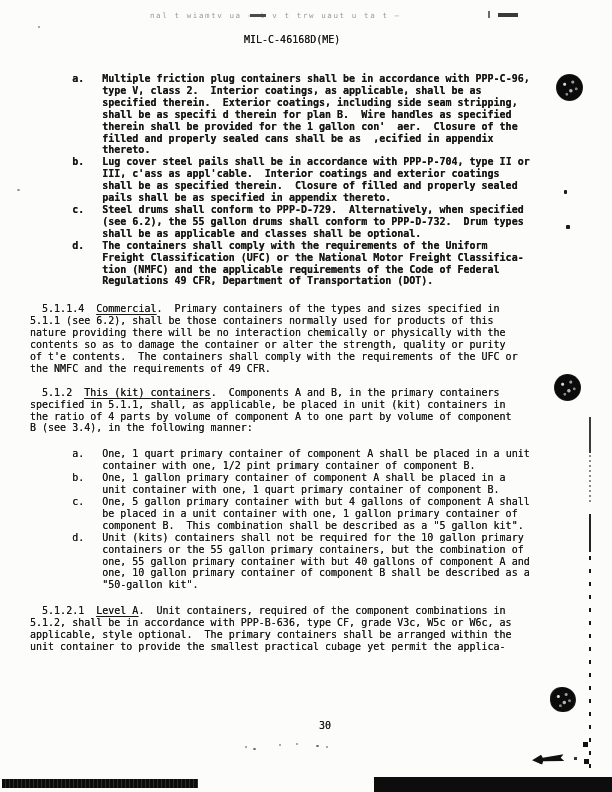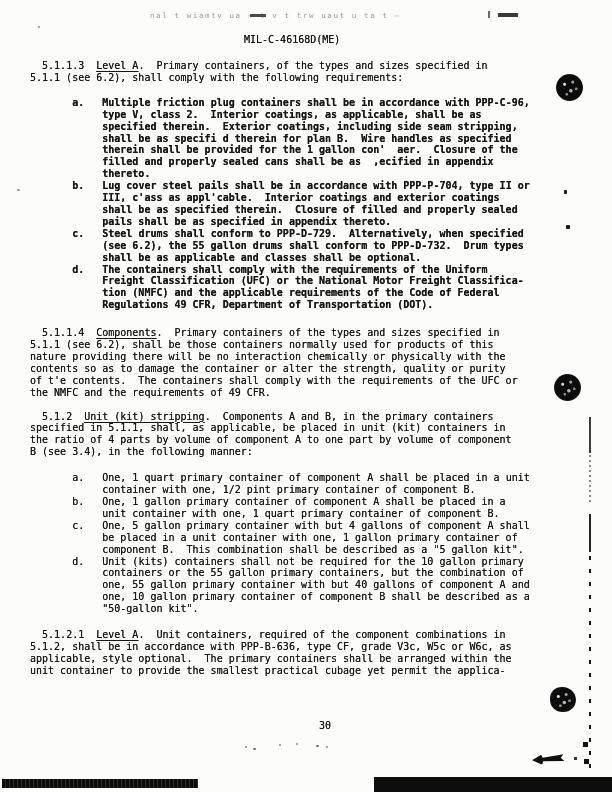--- a/index.html
+++ b/index.html
@@ -72,50 +72,48 @@
 
   <div class="faded-header">nal t  wiamtv  ua  —  t v t trw  uaut u ta  t  —</div>
   <div class="smudge" style="left:250px;top:14px;width:16px;height:3px;"></div>
   <div class="smudge" style="left:488px;top:11px;width:2px;height:7px;background:#6a6a6a;"></div>
   <div class="smudge" style="left:498px;top:13px;width:20px;height:4px;background:#3a3a3a;"></div>
 
   <div class="doc-number mono">MIL-C-46168D(ME)</div>
 
   <div class="content">
 
-    <p class="mono"><span>  5.1.1.3  </span><span class="u">Level A</span><span>.  Primary containers, of the types and sizes specified in
-5.1.1 (see 6.2), shall comply with the following requirements:</span></p>
 
     <div class="mono list mt-list1">       a.   Multiple friction plug containers shall be in accordance with PPP-C-96,
             type V, class 2.  Interior coatings, as applicable, shall be as
             specified therein.  Exterior coatings, including side seam stripping,
             shall be as specifi d therein for plan B.  Wire handles as specified
             therein shall be provided for the 1 gallon con'  aer.  Closure of the
             filled and properly sealed cans shall be as  ,ecified in appendix
             thereto.
        b.   Lug cover steel pails shall be in accordance with PPP-P-704, type II or
             III, c'ass as appl'cable.  Interior coatings and exterior coatings
             shall be as specified therein.  Closure of filled and properly sealed
             pails shall be as specified in appendix thereto.
        c.   Steel drums shall conform to PPP-D-729.  Alternatively, when specified
             (see 6.2), the 55 gallon drums shall conform to PPP-D-732.  Drum types
             shall be as applicable and classes shall be optional.
        d.   The containers shall comply with the requirements of the Uniform
             Freight Classification (UFC) or the National Motor Freight Classifica-
             tion (NMFC) and the applicable requirements of the Code of Federal
             Regulations 49 CFR, Department of Transportation (DOT).</div>
 
-    <p class="mono mt-p2"><span>  5.1.1.4  </span><span class="u">Components</span><span>.  Primary containers of the types and sizes specified in
+    <p class="mono mt-p2"><span>  5.1.1.4  </span><span class="u">Commercial</span><span>.  Primary containers of the types and sizes specified in
 5.1.1 (see 6.2), shall be those containers normally used for products of this
 nature providing there will be no interaction chemically or physically with the
 contents so as to damage the container or alter the strength, quality or purity
 of t'e contents.  The containers shall comply with the requirements of the UFC or
 the NMFC and the requirements of 49 CFR.</span></p>
 
-    <p class="mono mt-p3"><span>  5.1.2  </span><span class="u">Unit (kit) stripping</span><span>.  Components A and B, in the primary containers
+    <p class="mono mt-p3"><span>  5.1.2  </span><span class="u">This (kit) containers</span><span>.  Components A and B, in the primary containers
 specified in 5.1.1, shall, as applicable, be placed in unit (kit) containers in
 the ratio of 4 parts by volume of component A to one part by volume of component
 B (see 3.4), in the following manner:</span></p>
 
     <div class="mono list mt-list2">       a.   One, 1 quart primary container of component A shall be placed in a unit
             container with one, 1/2 pint primary container of component B.
        b.   One, 1 gallon primary container of component A shall be placed in a
             unit container with one, 1 quart primary container of component B.
        c.   One, 5 gallon primary container with but 4 gallons of component A shall
             be placed in a unit container with one, 1 gallon primary container of

